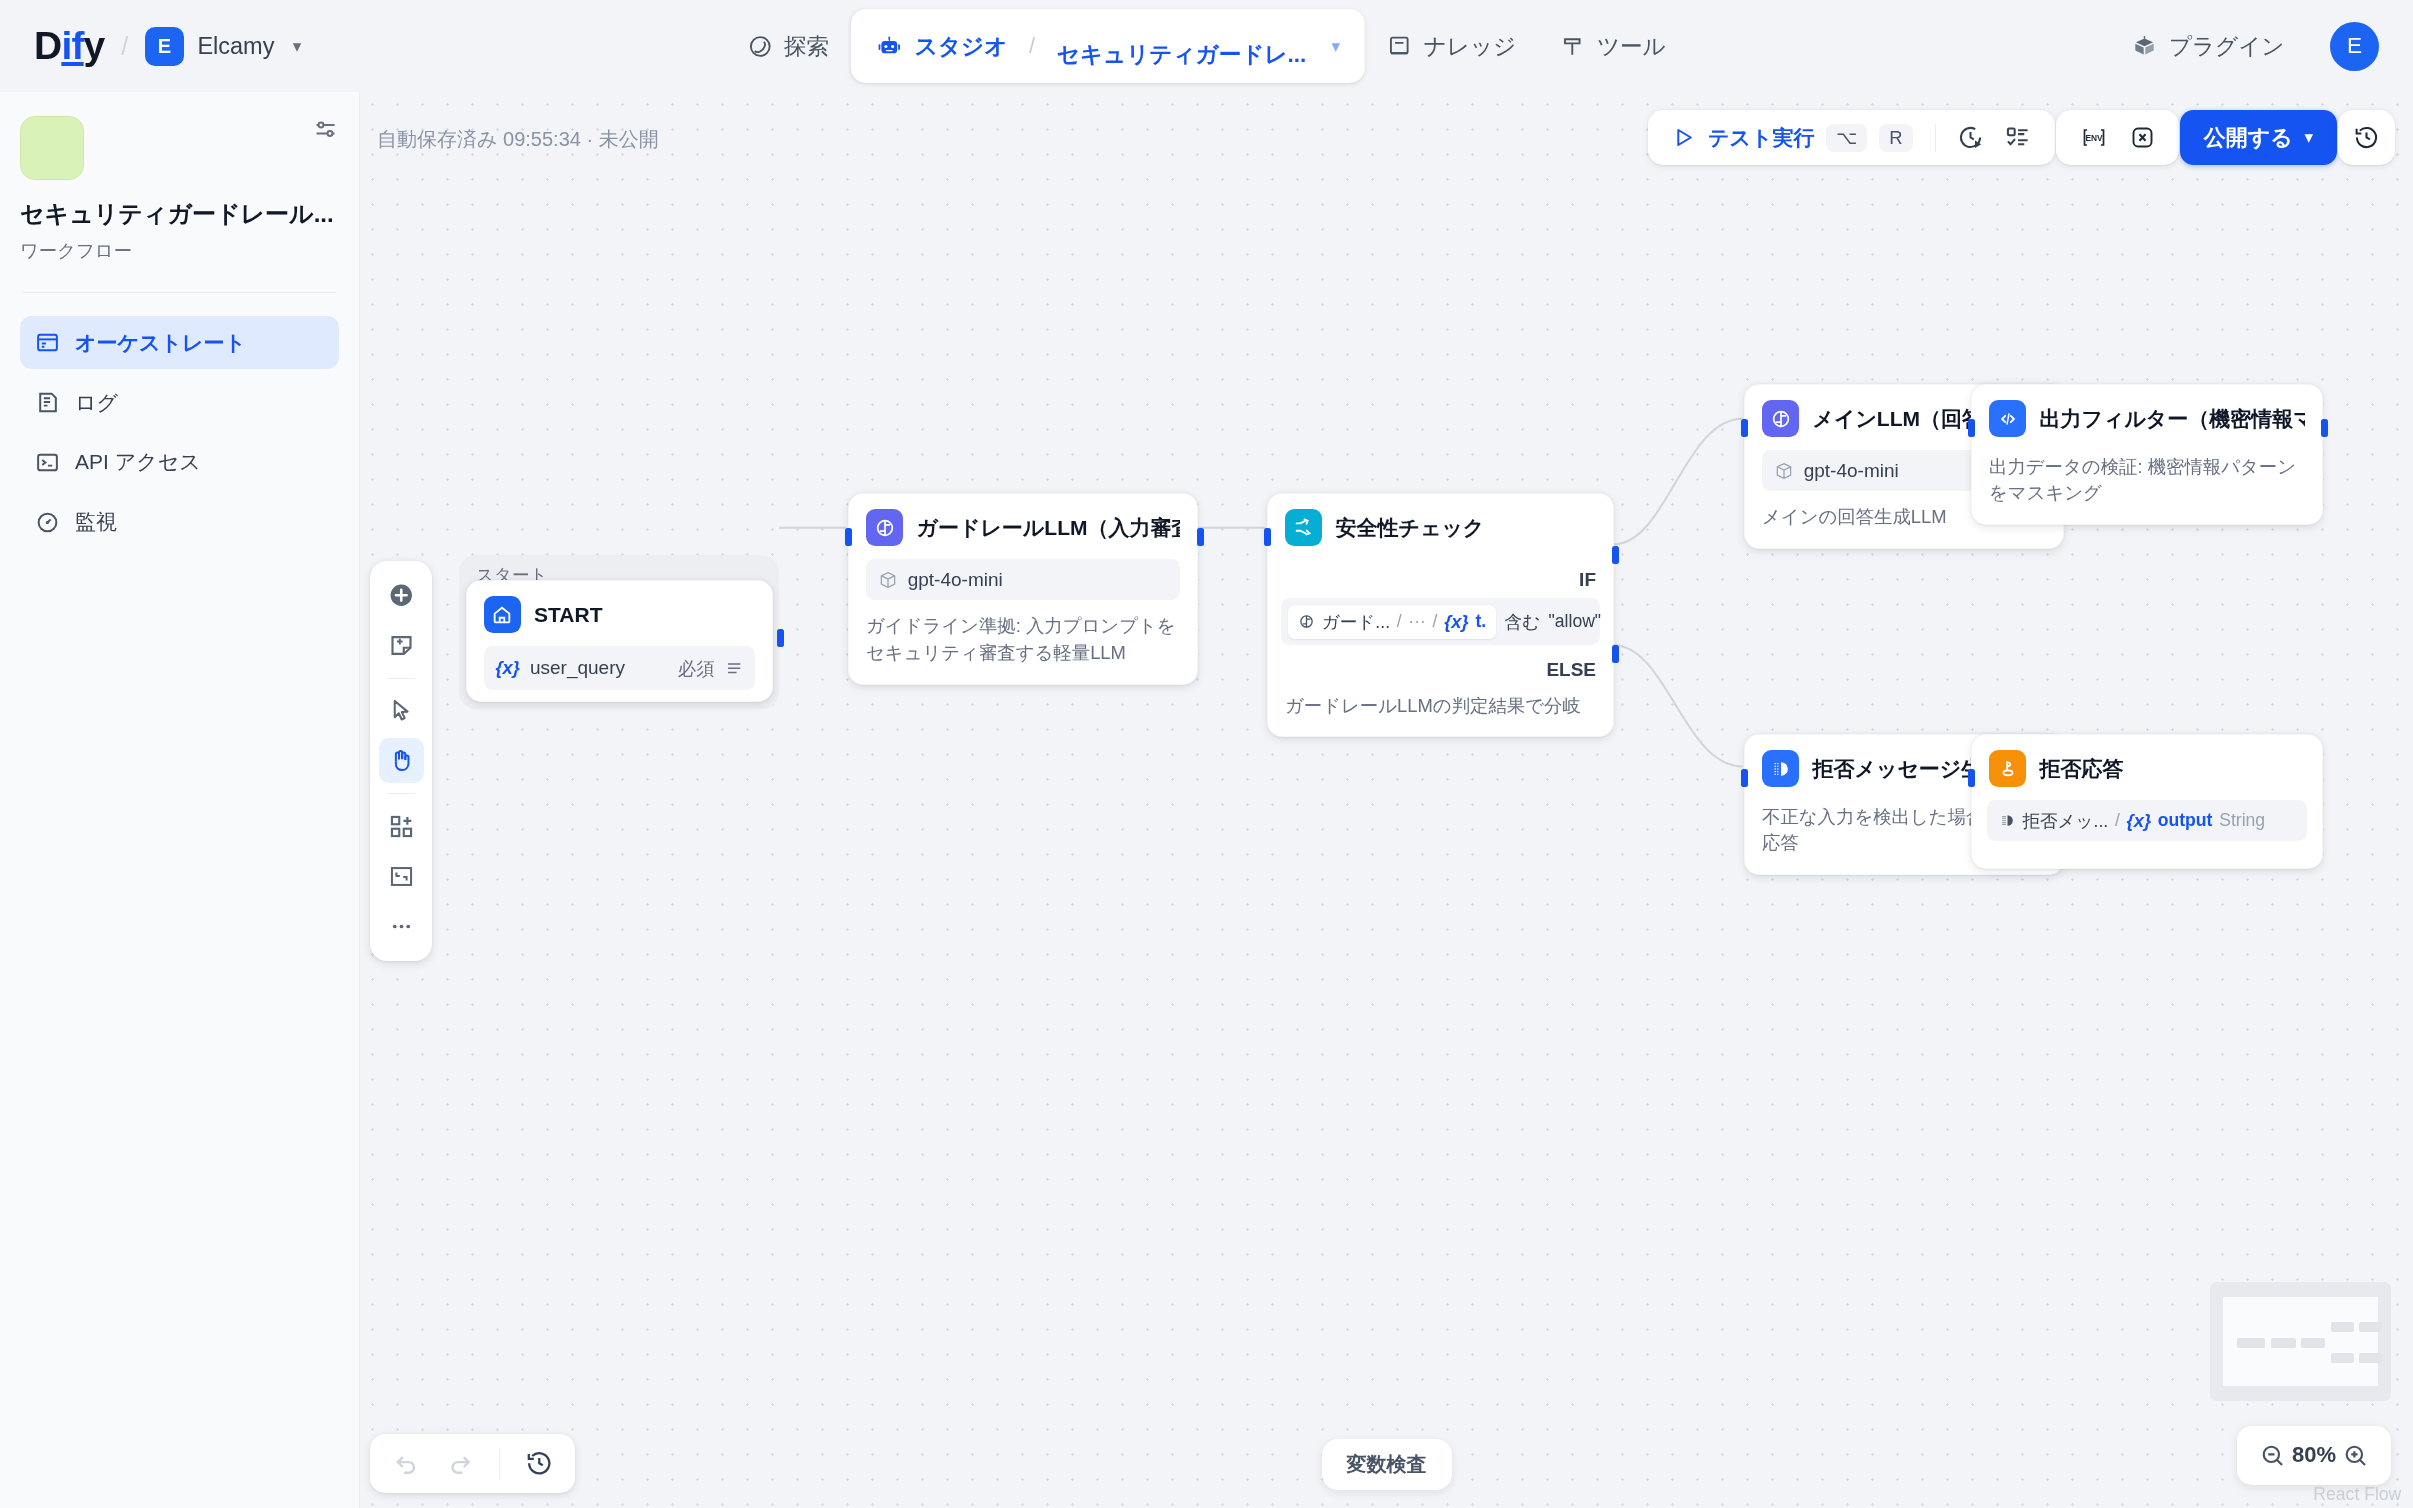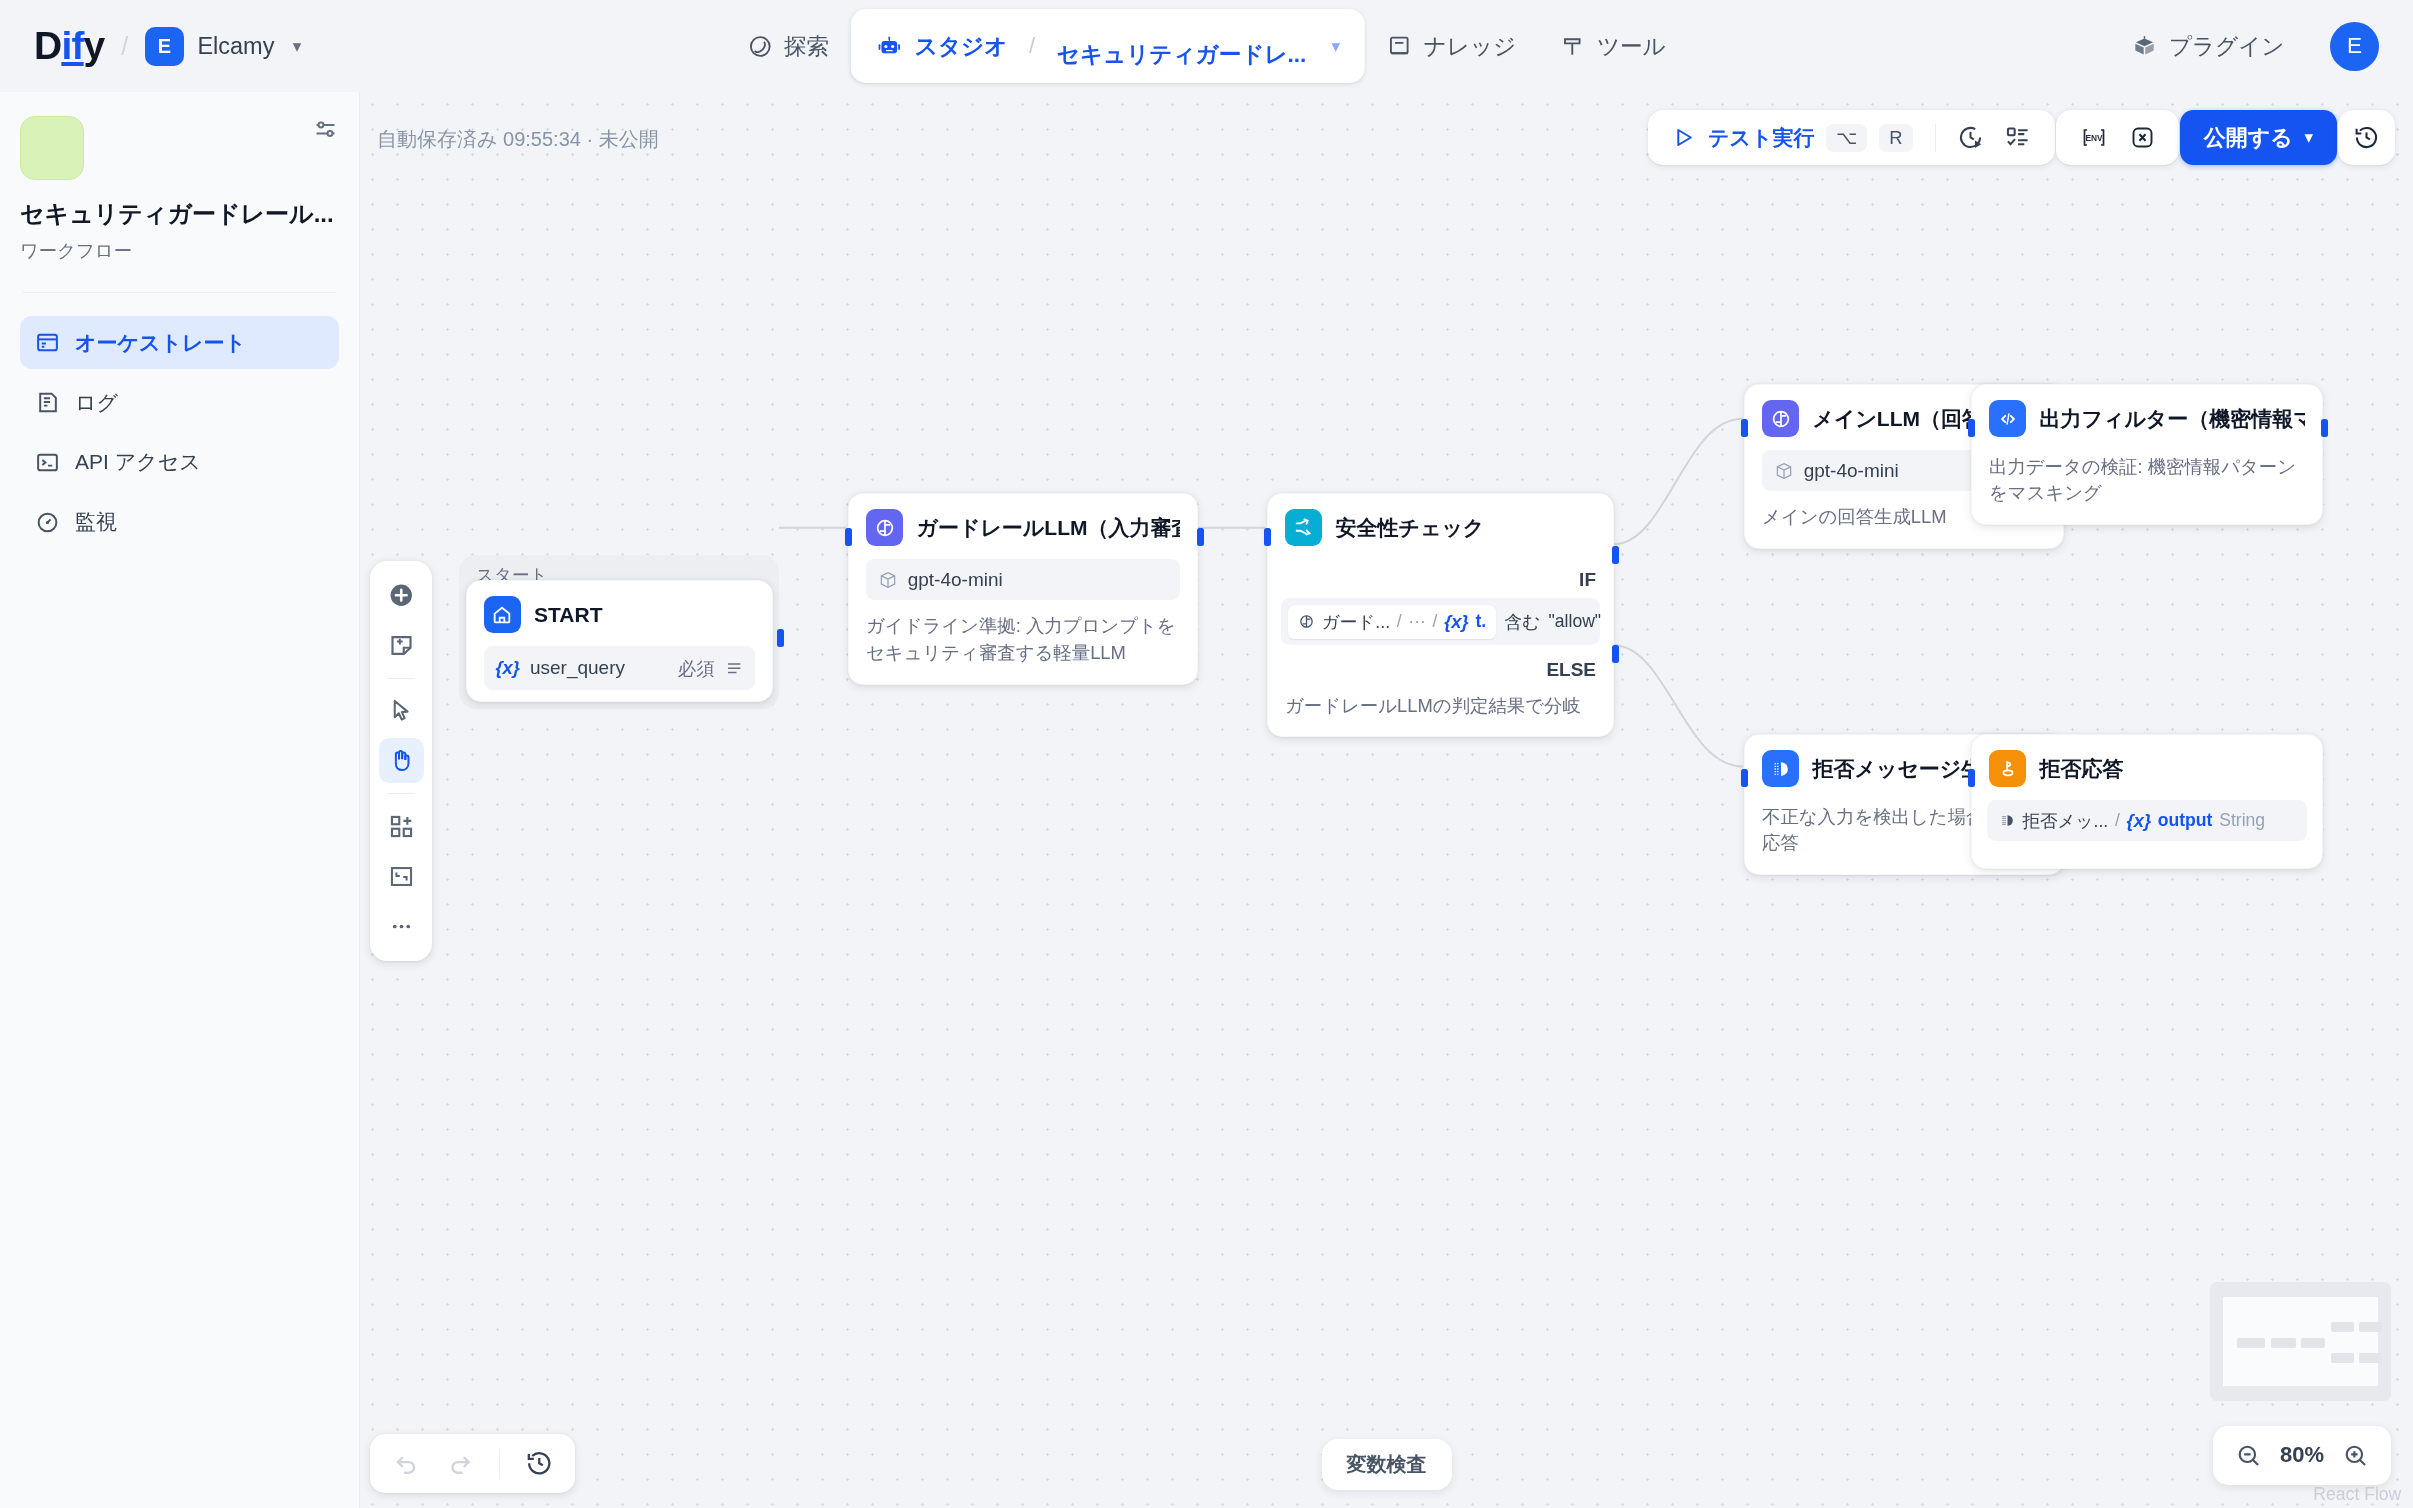--- a/index.html
+++ b/index.html
@@ -194,21 +194,21 @@
     box-shadow: 0 2.5px 10px rgba(16,24,40,.09);
   }
   .minimap {
     position: absolute; right: 22px; bottom: 107px; width: 181px; height: 119px;
     background: #e7e9ee; border-radius: 6.7px; padding: 15px 13.4px;
   }
   .minimap-inner { width: 100%; height: 100%; background: #fafbfc; position: relative; }
   .mm { position: absolute; background: #e2e4e9; border-radius: 1.7px; }
   .zoom-bar {
     position: absolute; right: 22px; bottom: 23.5px;
-    background: #fff; border-radius: 15px; height: 59px; width: 178px;
+    background: #fff; border-radius: 15px; height: 59px; width: 154px;
     display: flex; align-items: center; justify-content: space-between;
     padding: 0 22px; box-shadow: 0 2.5px 10px rgba(16,24,40,.09);
   }
   .zoom-val { font-size: 22px; font-weight: 600; color: #354052; }
   .rf-credit {
     position: absolute; right: 11.7px; bottom: 3.4px; font-size: 17.6px; color: #c9ced8;
   }
   svg.edges { position: absolute; inset: 0; width: 100%; height: 100%; pointer-events: none; }
 </style>
 </head>

